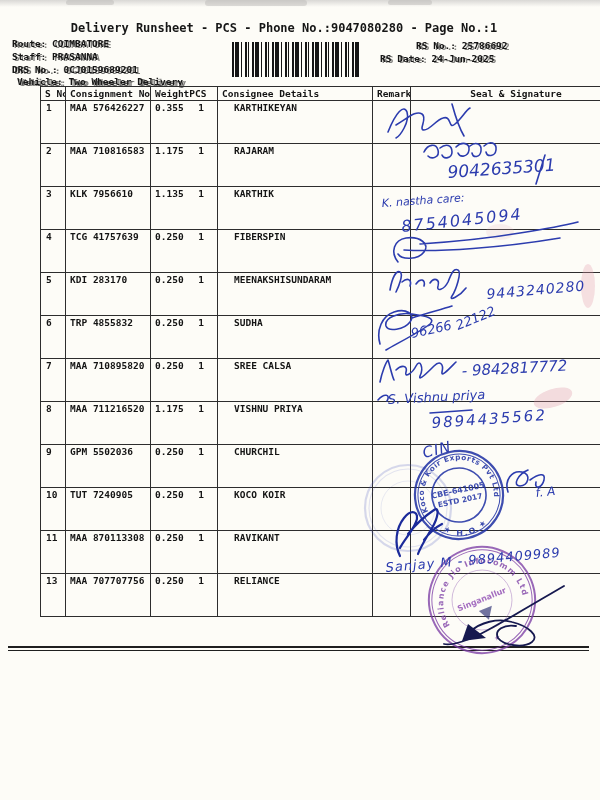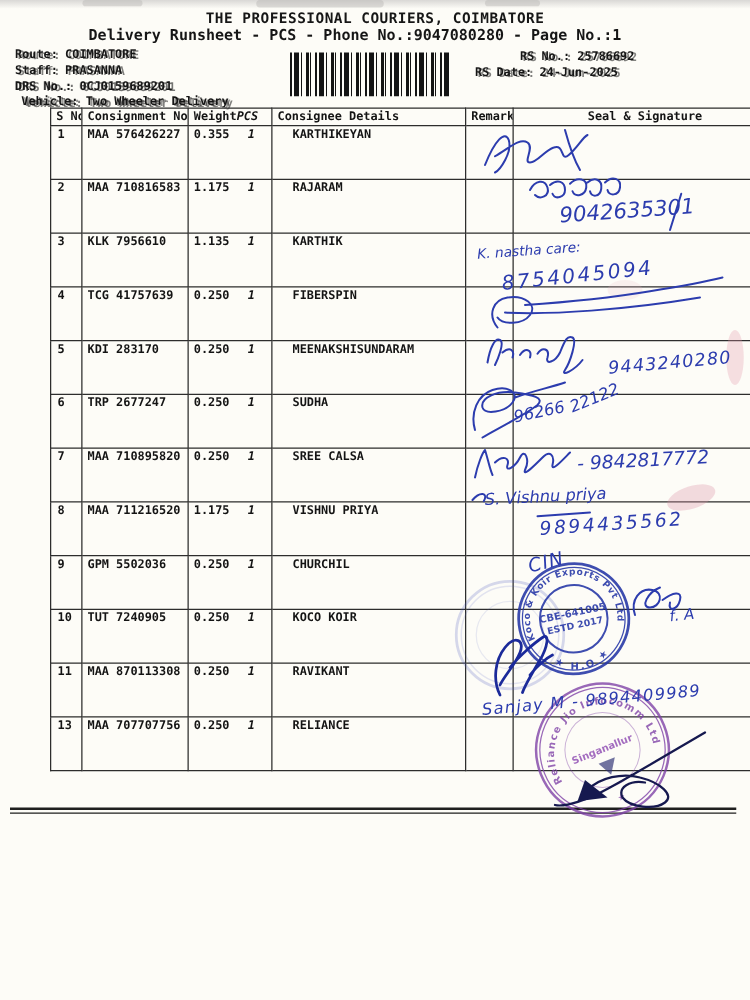--- a/index.html
+++ b/index.html
@@ -33,36 +33,35 @@
     font-family:"DejaVu Sans Mono", monospace; font-weight:bold;
     font-size:9.5px; color:#141414;margin-left:32px; }
   .runsheet th, .runsheet td { border:1px solid #2d2d2d; padding:1px 4px;
     text-align:left; vertical-align:top; overflow:hidden; white-space:nowrap; }
   .runsheet th { height:11px; font-size:9.5px; font-weight:bold; }
   .runsheet td { height:40px; }
   .runsheet .th-seal { text-align:center; }
   .runsheet .td-sno { padding-left:5px; }
   .runsheet .td-consignee { padding-left:16px; }
   .wp { display:flex; }
-  .wp .pcs { margin-left:auto; padding-right:9px;font-style:italic; }
+  .wp .pcs { margin-left:auto; padding-right:9px; }
   .bottom-rule { position:absolute; left:8px; top:646px; width:581px; height:2px;
     border-top:2px solid #1f1f1f; border-bottom:1px solid #1f1f1f; }
   .overlay { position:absolute; left:0; top:0; pointer-events:none; }
 </style>
 </head>
 <body>
 
 <div class="page">
 
   <div class="scan-top"></div>
   <div class="blob" style="left:66px; top:0; width:48px; height:5px;"></div>
   <div class="blob" style="left:205px; top:0; width:102px; height:6px;"></div>
   <div class="blob" style="left:388px; top:0; width:44px; height:5px;"></div>
 
-  <div class="title">THE PROFESSIONAL COURIERS, COIMBATORE</div>
   <div class="subtitle">Delivery Runsheet - PCS - Phone No.:9047080280 - Page No.:1</div>
 
   <div class="meta g1" style="left:12px; top:38px;">
     <span>Route:</span>
     <span>COIMBATORE</span>
   </div>
   <div class="meta g1" style="left:12px; top:51px;">
     <span>Staff:</span>
     <span>PRASANNA</span>
   </div>
@@ -177,21 +176,21 @@
               <span class="pcs">1</span>
             </span>
           </td>
           <td class="td-consignee">MEENAKSHISUNDARAM</td>
           <td></td>
           <td></td>
         </tr>
 
         <tr>
           <td class="td-sno">6</td>
-          <td>TRP 2677247</td>
+          <td>TRP 4855832</td>
           <td>
             <span class="wp">
               <span>0.250</span>
               <span class="pcs">1</span>
             </span>
           </td>
           <td class="td-consignee">SUDHA</td>
           <td></td>
           <td></td>
         </tr>

